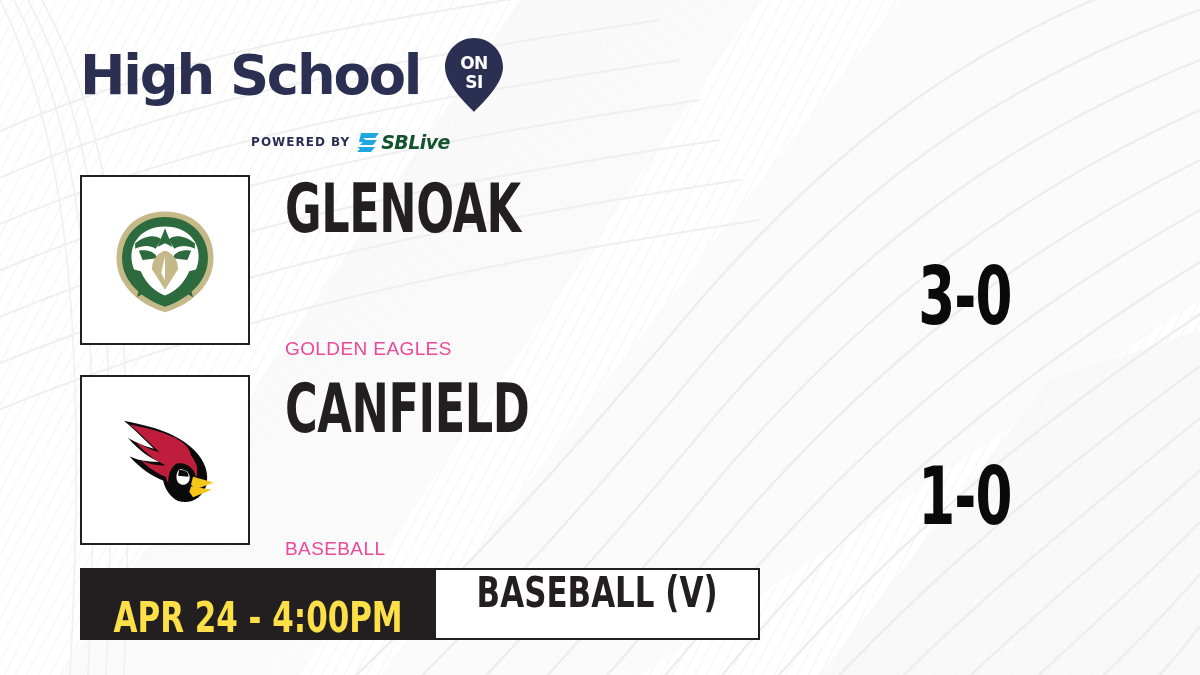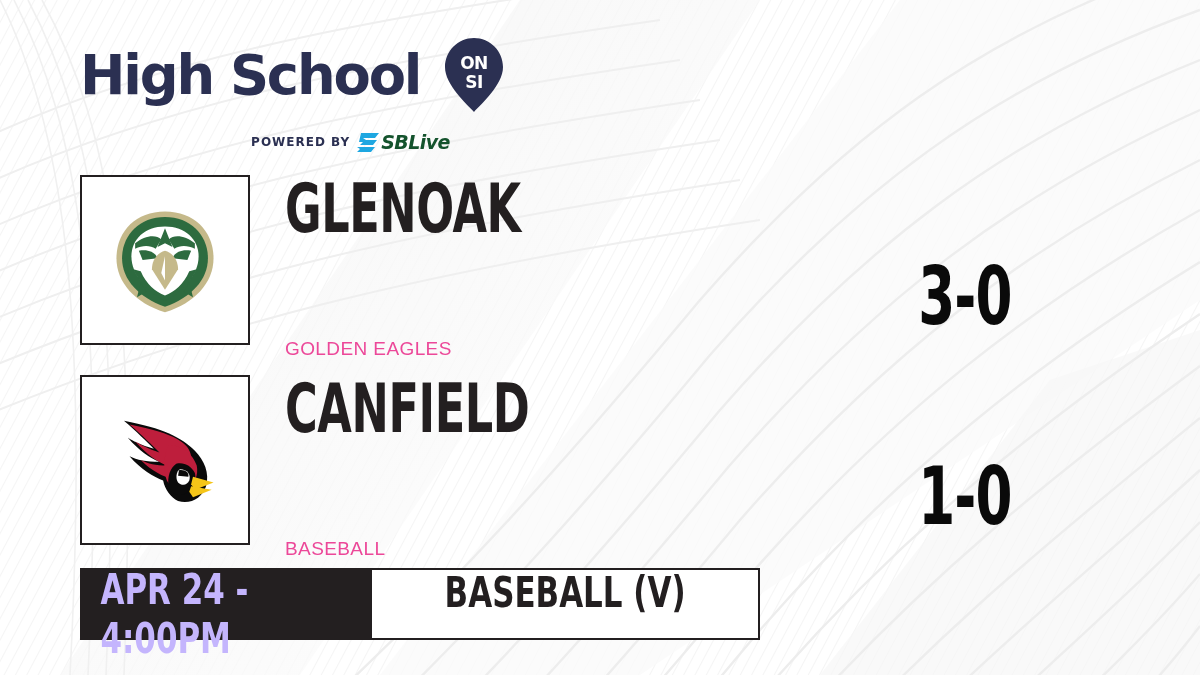--- a/index.html
+++ b/index.html
@@ -105,24 +105,24 @@
   #record-home { top:260px; }
   #record-away { top:460px; }
 
   
   #matchbar {
     position:absolute; left:80px; top:568px;
     width:680px; height:72px; z-index:5;
     display:flex;
   }
   #match-datetime {
-    width:292px; height:100%;
+    width:356px; height:100%;
     background:#231f20;
-    color:#c4b5fd;
-    display:flex; align-items:flex-start; justify-content:center;
+    color:#fde047;
+    display:flex; align-items:flex-end; justify-content:center;
     font-family:"DejaVu Sans Condensed","DejaVu Sans", sans-serif;
     font-weight:bold; font-size:40px;
     letter-spacing:0px;
     transform-origin:center;
   }
   #match-datetime span {
     display:block;
     transform:scaleX(0.86) scaleY(1.06);
   }
   #match-sport {

